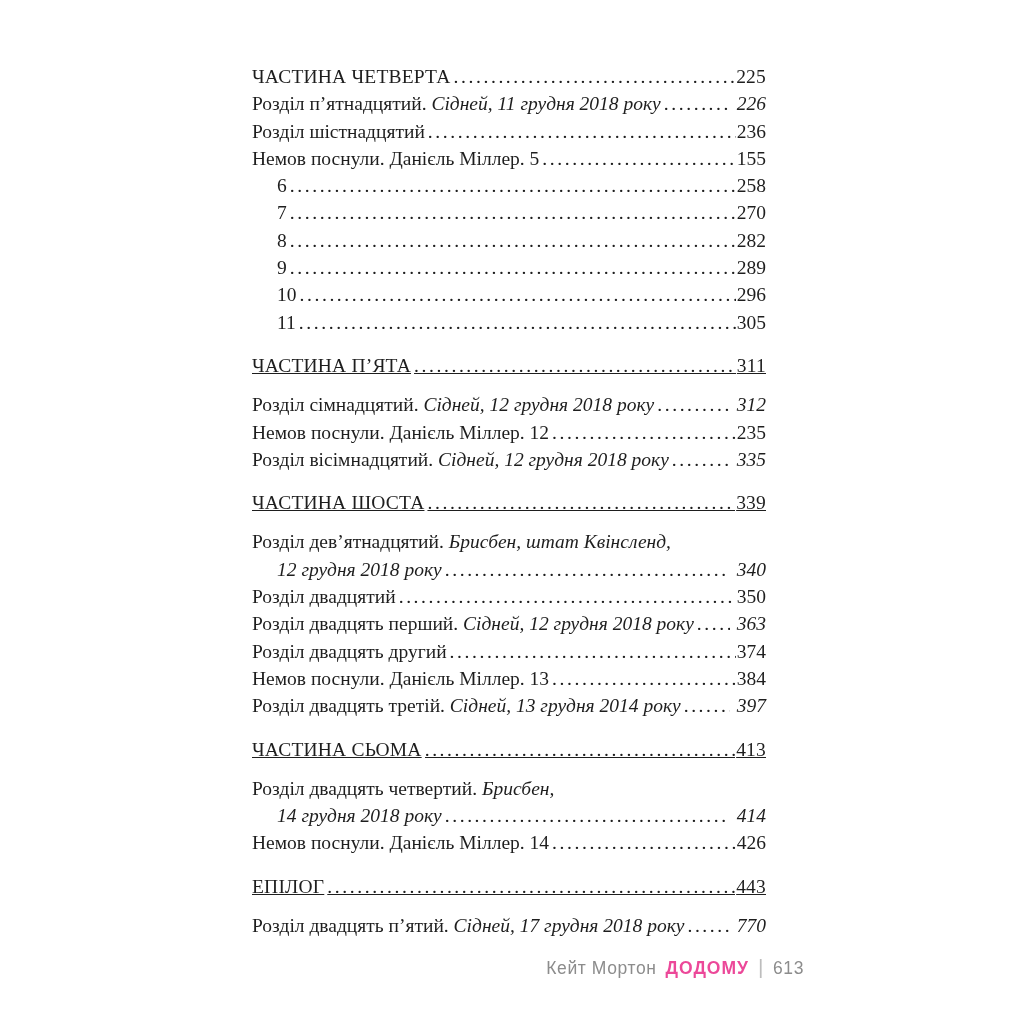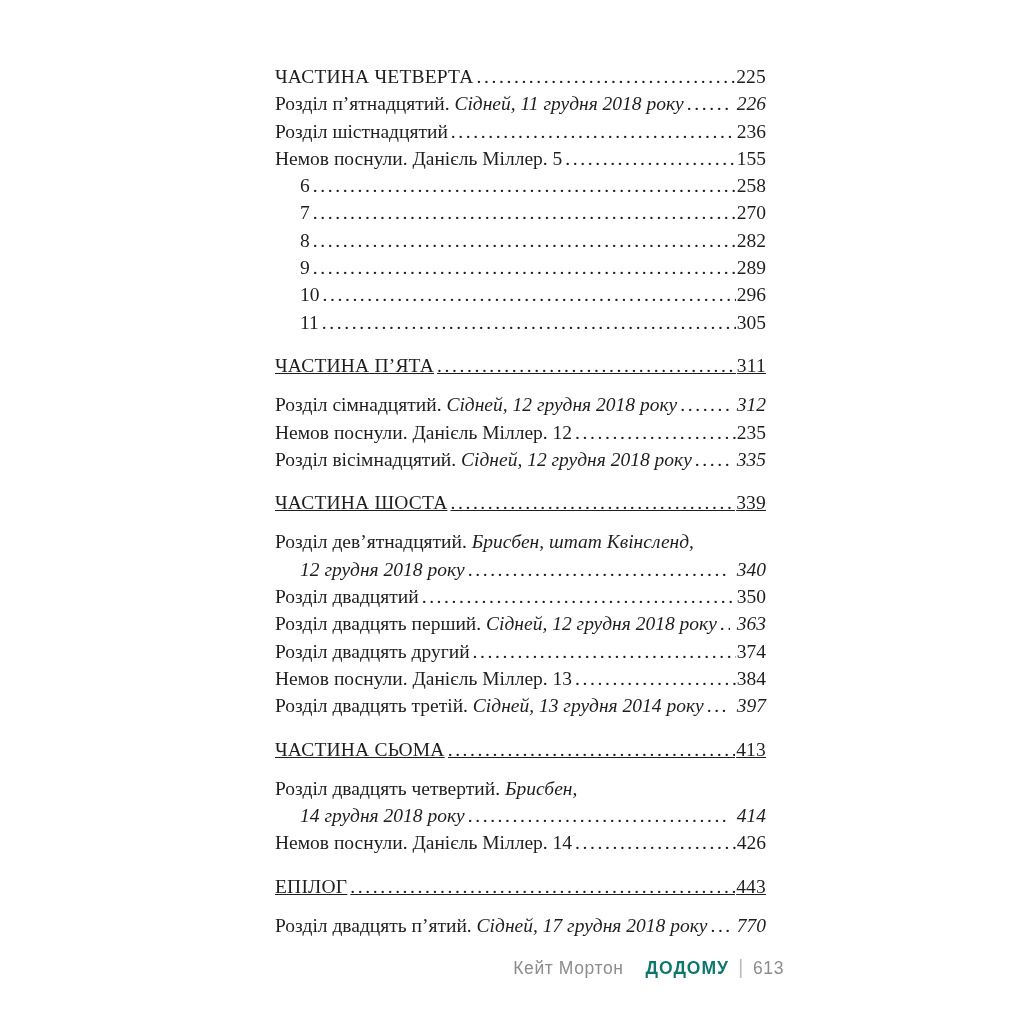--- a/index.html
+++ b/index.html
@@ -16,21 +16,20 @@
     left: 252px; top: 63px;
     width: 514px;
   }
   .section { margin: 0; }
   .row {
     display: flex;
     align-items: baseline;
     font-size: 19.5px;
     line-height: 27.3px;
     white-space: nowrap;
-    margin-left: 23px;
   }
   .row.header { letter-spacing: 0.2px; }
   .section:not(:first-child) .row.header { margin-top: 16px; margin-bottom: 12px; text-decoration: underline; }
   .row.indent { padding-left: 25px; }
   .txt { white-space: pre; }
   .it { font-style: italic; }
   .leader {
     flex: 1 1 auto;
     overflow: hidden;
     white-space: nowrap;
@@ -39,33 +38,33 @@
   }
   .leader::after {
     content: "....................................................................................................................................";
     letter-spacing: 2.6px;
   }
   .page { white-space: nowrap; margin-left: 1px; text-align: right; }
   .page.it { margin-left: 7px; }
   .running-footer {
     position: absolute;
     top: 956px;
-    right: 240px;
+    right: 220px;
     display: flex;
     align-items: center;
     font-family: "Liberation Sans", sans-serif;
     font-size: 17.5px;
     color: #8c8c8c;
     letter-spacing: 0.6px;
   }
   .running-footer .book-title {
     font-weight: bold;
-    color: #0f766e;
+    color: #ec4899;
     letter-spacing: 1px;
-    margin-left: 22px;
+    margin-left: 9px;
   }
   .running-footer .divider {
     color: #bdbdbd;
     font-weight: 300;
     font-size: 21px;
     margin: 0 9px;
     transform: translateY(-1px);
   }
 </style>
 </head>

